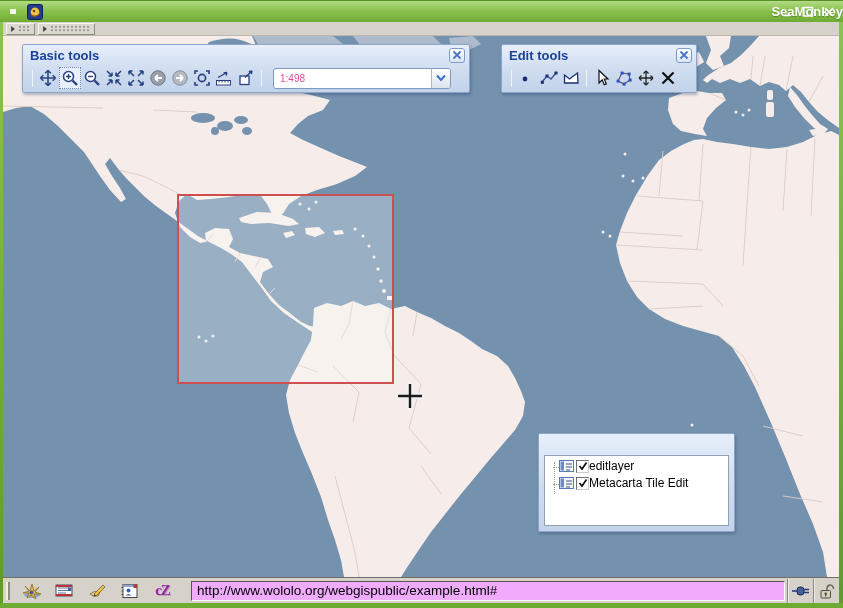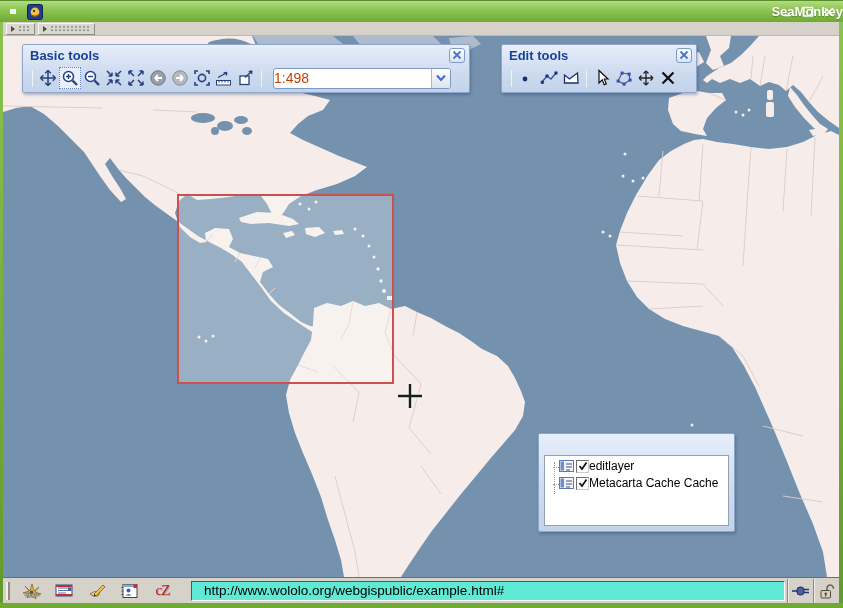--- a/index.html
+++ b/index.html
@@ -49,21 +49,21 @@
     justify-content:center; cursor:pointer; }
   .toolrow { display:flex; align-items:center; height:26px; padding:0 5px; }
   .tbtn { width:22px; height:22px; display:flex; align-items:center; justify-content:center;
     cursor:pointer; flex:0 0 auto; }
   .tbtn.active { background:#e8eefb; border:1px dotted #6d88b8; }
   .vsep { width:1px; height:17px; background:#9fb3d4; border-right:1px solid #eef3fb;
     margin:0 4px; flex:0 0 auto; }
 
   .combo { display:flex; margin-left:7px; width:178px; height:21px; background:#fff;
     border:1px solid #7f99c0; border-radius:3px; align-items:center; overflow:hidden; cursor:text; }
-  .combo-text { flex:1; font-size:14px; color:#c2410c; }
+  .combo-text { flex:1; font-size:10px; padding-left:6px; color:#ec4899; }
   .combo-btn { width:19px; height:100%; border-left:1px solid #a8b8cf;
     background:linear-gradient(#fefefe,#dde3ec); display:flex; align-items:center;
     justify-content:center; cursor:pointer; }
 
   
   .layers-body { position:absolute; left:5px; right:5px; top:21px; bottom:5px;
     background:#fff; border:1px solid #93a0b4; }
   .tree-line { position:absolute; left:9px; top:6px; height:32px; width:1px;
     border-left:1px dotted #9a9a9a; }
   .layer-row { display:flex; align-items:center; margin:3px 0 1px 14px;
@@ -73,25 +73,25 @@
   .checkbox { width:13px; height:13px; background:#fff; border:1px solid;
     border-color:#6d6d6d #c9c9c9 #c9c9c9 #6d6d6d; display:flex; align-items:center;
     justify-content:center; cursor:pointer; }
 
   
   .bottombar { position:absolute; left:3px; bottom:5px; width:836px; height:26px;
     background:#d6d2ca; border-top:1px solid #6f6d66; display:flex; align-items:center; }
   .bb-grippy { width:4px; height:18px; margin:0 4px 0 3px;
     border-left:2px solid #f2f0ea; border-right:2px solid #8e8b83; }
   .bb-btn { width:33px; height:24px; display:flex; align-items:center; justify-content:center; cursor:pointer; }
-  .cz { font-family:"Liberation Serif", serif; font-weight:normal; font-size:15px; color:#b91c1c;
+  .cz { font-family:"Liberation Serif", serif; font-weight:bold; font-size:15px; color:#a21caf;
     text-shadow:1px 1px 0 #aaa; letter-spacing:-1px; }
-  .urlbox { flex:1; height:20px; margin:0 2px 0 12px; background:#5eead4;
+  .urlbox { flex:1; height:20px; margin:0 2px 0 12px; background:#f0abfc;
     border:1px solid; border-color:#58554f #ffffff #ffffff #58554f;
-    font-size:13.5px; color:#000; padding:1px 12px; display:flex; align-items:center;
+    font-size:13.5px; color:#000; padding:1px 5px; display:flex; align-items:center;
     white-space:nowrap; overflow:hidden; cursor:text; }
   .status-cell { width:26px; height:24px; border-left:1px solid #8a8782;
     box-shadow:inset 1px 0 0 #f0eee8; display:flex; align-items:center; justify-content:center; cursor:pointer; }
 </style>
 </head>
 <body>
 
 <div class="window">
 
   <div class="titlebar">
@@ -434,21 +434,21 @@
           <svg width="17" height="14">
               <rect x="0.5" y="1.5" width="14" height="11" fill="#f2f5fb" stroke="#5b79b6"></rect>
               <rect x="1.5" y="2.5" width="3.5" height="9" fill="#6d8cc9"></rect>
               <path d="M7,5 H13 M7,8 H13 M7,11 H11" stroke="#44557c" stroke-width="1"></path>
             </svg>
           <span class="checkbox">
             <svg width="10" height="10">
                 <path d="M1.5,5 L4,8 L8.5,1.5" stroke="#111" stroke-width="1.7" fill="none"></path>
               </svg>
           </span>
-          <span>Metacarta Cache Cache</span>
+          <span>Metacarta Tile Edit</span>
         </div>
       </div>
     </div>
   </div>
 
   <div class="bottombar">
     <span class="bb-grippy"></span>
     <span class="bb-btn">
       <svg width="22" height="18">
           <ellipse cx="12" cy="13" rx="8" ry="3" fill="#8ea6cc"></ellipse>

